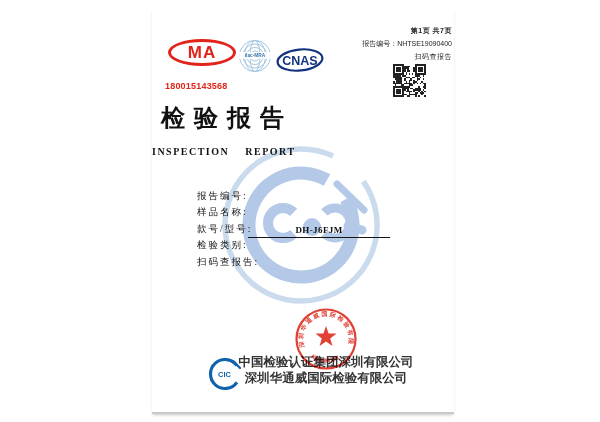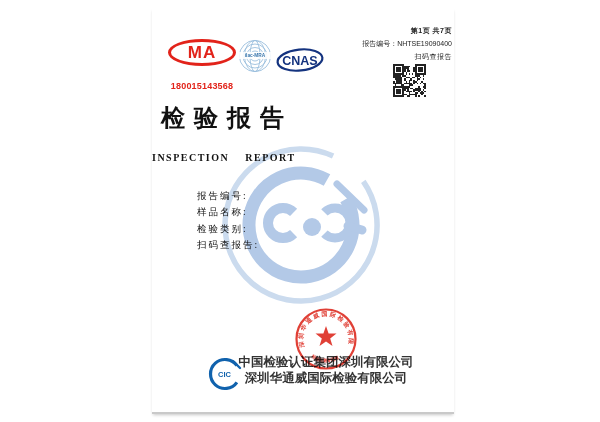--- a/index.html
+++ b/index.html
@@ -1,42 +1,42 @@
 <!DOCTYPE html>
 <html><head>
 <meta charset="utf-8">
 <style>
   html,body{margin:0;padding:0;background:#ffffff;}
   .canvas{position:relative;width:600px;height:422px;background:#fff;overflow:hidden;
     font-family:"Liberation Serif","DejaVu Serif",serif;color:#1a1a1a;}
   .page{position:absolute;left:152px;top:8px;width:302px;height:404px;background:#fff;
     border-bottom:2px solid #c9c9c9;box-shadow:0 2px 3px -1px rgba(0,0,0,.22);}
   
-  .cma{position:absolute;left:13px;top:31px;width:74px;text-align:center;}
+  .cma{position:absolute;left:13px;top:31px;width:74px;}
   .cma-ellipse{width:62px;height:21px;margin:0 auto;border:3px solid #e2231a;border-radius:50%;
     display:flex;align-items:center;justify-content:center;}
   .cma-ellipse span{font-family:"Liberation Sans","DejaVu Sans",sans-serif;
     font-weight:bold;font-size:17px;color:#e2231a;letter-spacing:1px;line-height:1;}
   .cma-number{margin-top:15px;font-family:"Liberation Sans","DejaVu Sans",sans-serif;
     font-weight:bold;font-size:9px;color:#e2231a;letter-spacing:.2px;}
   .ilac{position:absolute;left:86px;top:31px;}
   .cnas{position:absolute;left:124px;top:39px;}
   .accred{position:absolute;left:174px;top:33px;font-family:"Liberation Sans","DejaVu Sans",sans-serif;
     font-size:5px;line-height:6.4px;color:#333;}
   
   .right-header{position:absolute;top:18px;right:2px;text-align:right;
     font-family:"Liberation Sans","DejaVu Sans",sans-serif;color:#222;}
   .page-info{font-size:7px;font-weight:bold;letter-spacing:.5px;}
   .report-line{font-size:7px;margin-top:3px;}
   .scan-hint{font-size:7px;margin-top:3px;letter-spacing:.5px;}
   .qr{display:block;margin:2px 26px 0 auto;}
   
   .title-block{position:absolute;left:0;top:94px;width:100%;z-index:2;}
   .title-zh{font-size:24px;font-weight:bold;letter-spacing:9px;text-indent:9px;color:#111;}
-  .title-en{margin-top:18px;font-size:10px;font-weight:bold;letter-spacing:1.5px;word-spacing:12px;color:#111;}
+  .title-en{margin-top:12px;font-size:10px;font-weight:bold;letter-spacing:1.5px;word-spacing:12px;color:#111;}
   
   .watermark{position:absolute;left:49px;top:117px;z-index:1;}
   
   .form{position:absolute;left:0;top:180px;width:100%;z-index:2;}
   .form-row{position:relative;height:16.5px;}
   .form-label{position:absolute;left:45px;bottom:2px;font-size:9.5px;font-weight:normal;
     letter-spacing:2px;color:#111;white-space:nowrap;}
   .form-value{position:absolute;left:96px;bottom:0;width:142px;text-align:center;
     border-bottom:1.3px solid #151515;padding-bottom:1.5px;font-size:9px;font-weight:bold;
     letter-spacing:.4px;color:#111;white-space:nowrap;}
@@ -361,20 +361,24 @@
     </svg>
 
     <div class="form">
       <div class="form-row">
           <span class="form-label">报告编号:</span>
         </div>
         <div class="form-row">
           <span class="form-label">样品名称:</span>
         </div>
         <div class="form-row">
+          <span class="form-label">款号/型号:</span>
+          <span class="form-value">DH-J6FJM</span>
+        </div>
+        <div class="form-row">
           <span class="form-label">检验类别:</span>
         </div>
         <div class="form-row">
           <span class="form-label">扫码查报告:</span>
         </div>
     </div>
 
     <svg class="stamp" width="70" height="70" viewBox="0 0 70 70">
       <defs>
         <path id="stamp-top-arc" d="M13.4 42.9 A23 23 0 1 1 56.6 42.9" fill="none"></path>

